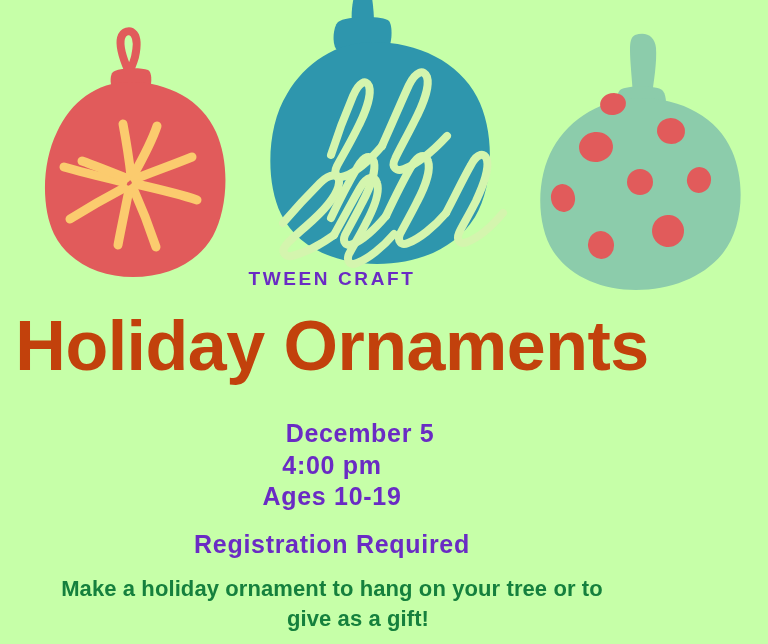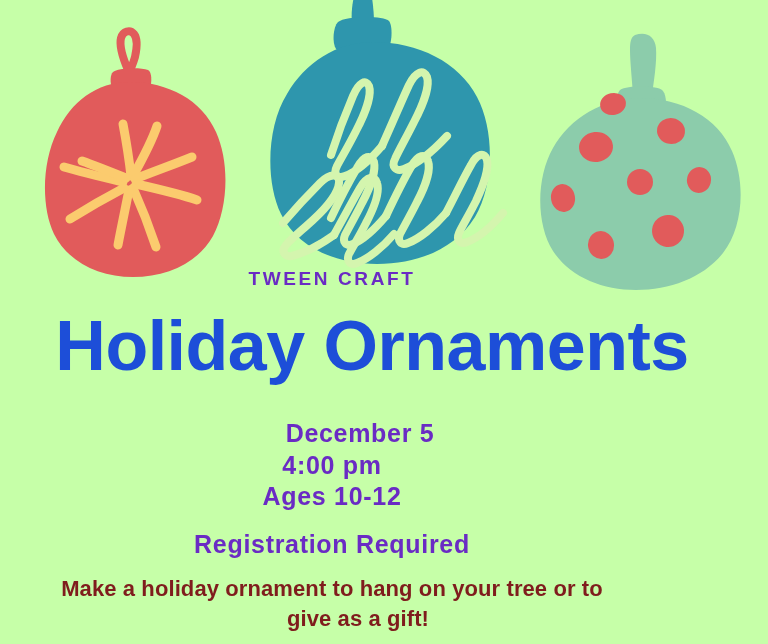--- a/index.html
+++ b/index.html
@@ -47,38 +47,37 @@
     font-size: 19px;
     font-weight: bold;
     letter-spacing: 2.6px;
     color: #6A2BC4;
   }
   #title {
     top: 311px;
     font-size: 70px;
     font-weight: bold;
     letter-spacing: -0.5px;
-    color: #1d4ed8;
-    padding-left: 40px;
+    color: #c2410c;
   }
   .detail {
     font-size: 25px;
     font-weight: bold;
     letter-spacing: 0.7px;
     color: #6A2BC4;
   }
   #detail-0 { top: 421px; padding-left: 28px; }
   #detail-1 { top: 453px; }
   #detail-2 { top: 484px; }
   #detail-3 { top: 532px; }
   .body-line {
     font-size: 22px;
     font-weight: bold;
     letter-spacing: 0.1px;
-    color: #7f1d1d;
+    color: #15803d;
   }
   #body-0 { top: 578px; }
   #body-1 { top: 608px; margin-left: 26px; }
 </style>
 </head>
 <body>
 
 <div id="poster">
 
   <svg id="art-layer" viewBox="0 0 768 644" aria-hidden="true">
@@ -208,20 +207,20 @@
 
   </svg>
 
   <div class="text-layer">
     <div class="tline" id="eyebrow">TWEEN CRAFT</div>
 
     <div class="tline" id="title">Holiday Ornaments</div>
 
     <div class="tline detail" id="detail-0">December 5</div>
     <div class="tline detail" id="detail-1">4:00 pm</div>
-    <div class="tline detail" id="detail-2">Ages 10-12</div>
+    <div class="tline detail" id="detail-2">Ages 10-19</div>
     <div class="tline detail" id="detail-3">Registration Required</div>
 
     <div class="tline body-line" id="body-0">Make a holiday ornament to hang on your tree or to</div>
     <div class="tline body-line" id="body-1">give as a gift!</div>
   </div>
 
 </div>
 
 </body></html>

